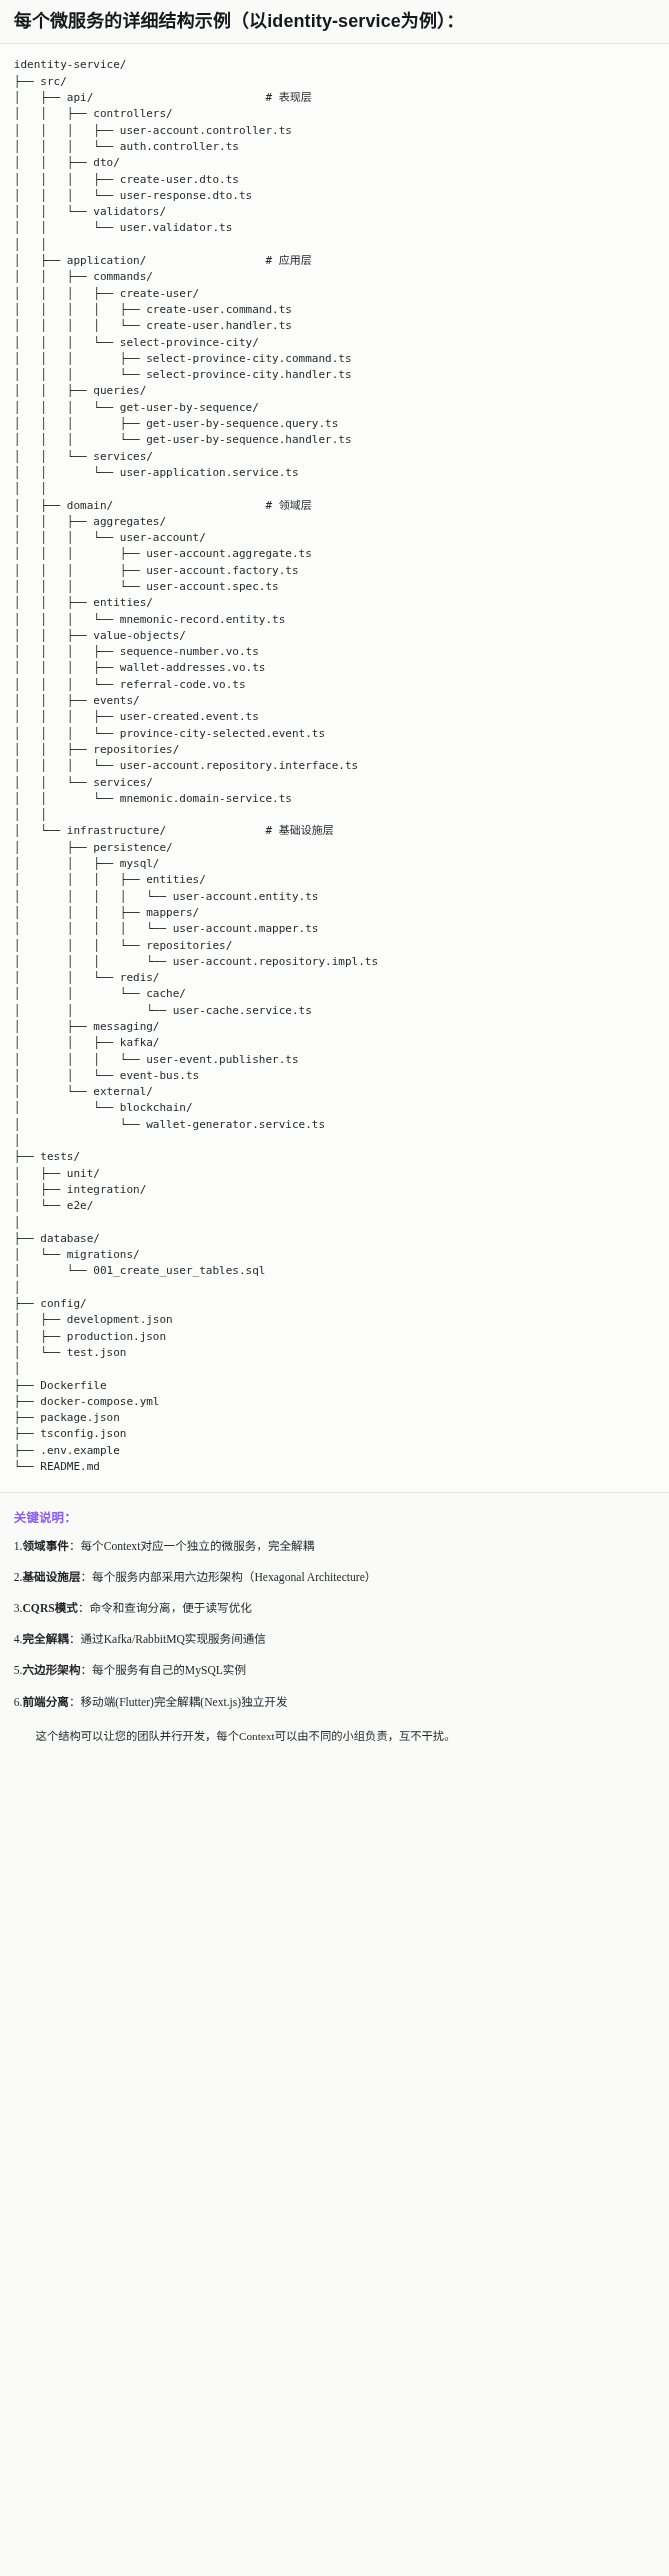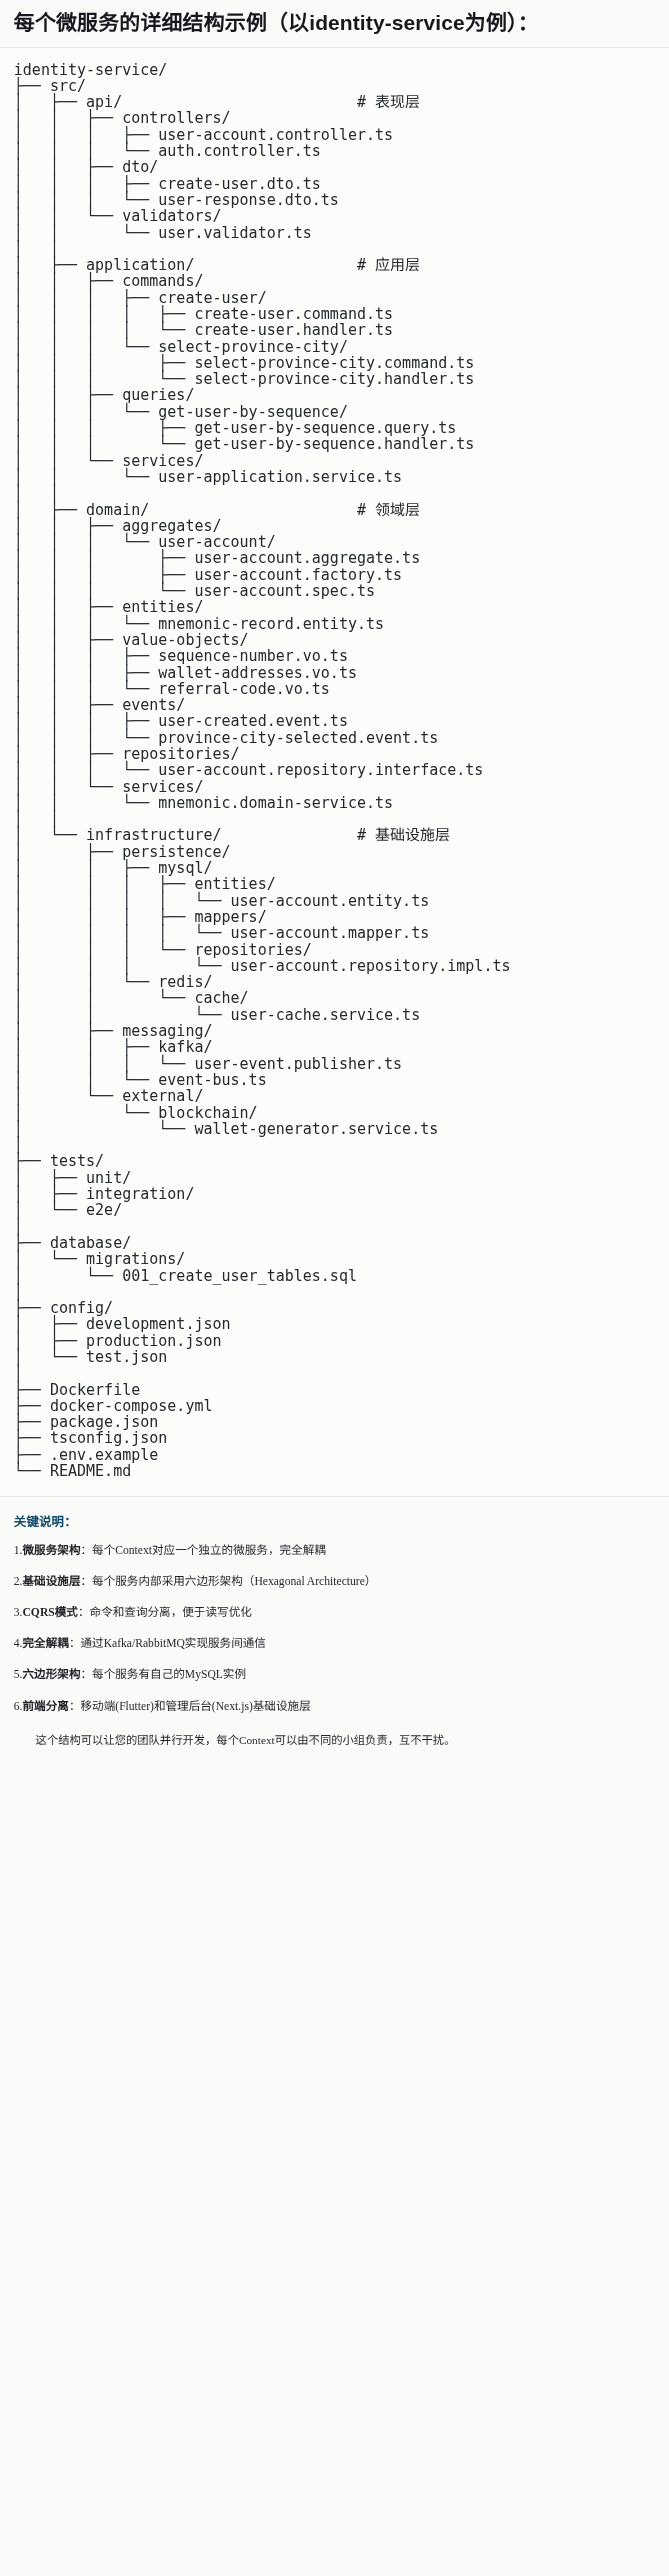--- a/index.html
+++ b/index.html
@@ -18,21 +18,21 @@
     width: 669px;
     box-sizing: border-box;
     background: #fafaf8;
     padding: 0;
   }
 
   
   .doc-title {
     font-family: "Liberation Sans", "DejaVu Sans", sans-serif;
     font-weight: bold;
-    font-size: 21px;
+    font-size: 18px;
     line-height: 1.35;
     color: #16181d;
     padding: 8.8px 13.8px 10px 13.8px;
     margin: 0;
     letter-spacing: 0.1px;
   }
   .rule {
     height: 0.6px;
     background: #e3e3df;
     border: 0;
@@ -43,37 +43,37 @@
   
   .tree-block {
     background: #fcfcfa;
     padding: 13.8px 13.8px 16.3px 13.8px;
     box-sizing: border-box;
     width: 669px;
   }
   pre.tree {
     margin: 0;
     font-family: "DejaVu Sans Mono", "Liberation Mono", monospace;
-    font-size: 15px;
+    font-size: 11px;
     line-height: 16.3px;
     color: #24292f;
     white-space: pre;
     tab-size: 4;
     overflow: visible;
   }
 
   
   .notes {
     padding: 11.3px 13.8px 5px 13.8px;
   }
   .notes-heading {
     font-family: Liberation Sans, sans-serif;
     font-weight: bold;
     font-size: 12.5px;
-    color: #0c4a6e;
+    color: #8b5cf6;
     margin: 3.8px 0 11.3px 0;
     letter-spacing: 0.1px;
   }
   ol.note-list {
     list-style: none;
     margin: 0;
     padding: 0;
   }
   ol.note-list li {
     font-size: 11.6px;
@@ -194,36 +194,36 @@
 └── README.md</pre>
   </div>
 
   <hr class="rule">
 
   <div class="notes">
     <div class="notes-heading">关键说明：</div>
 
     <ol class="note-list">
       <li>
-        <span class="num">1.</span><span class="lead">微服务架构</span><span>：每个Context对应一个独立的微服务，完全解耦</span>
+        <span class="num">1.</span><span class="lead">领域事件</span><span>：每个Context对应一个独立的微服务，完全解耦</span>
       </li>
       <li>
         <span class="num">2.</span><span class="lead">基础设施层</span><span>：每个服务内部采用六边形架构（Hexagonal Architecture）</span>
       </li>
       <li>
         <span class="num">3.</span><span class="lead">CQRS模式</span><span>：命令和查询分离，便于读写优化</span>
       </li>
       <li>
         <span class="num">4.</span><span class="lead">完全解耦</span><span>：通过Kafka/RabbitMQ实现服务间通信</span>
       </li>
       <li>
         <span class="num">5.</span><span class="lead">六边形架构</span><span>：每个服务有自己的MySQL实例</span>
       </li>
       <li>
-        <span class="num">6.</span><span class="lead">前端分离</span><span>：移动端(Flutter)和管理后台(Next.js)基础设施层</span>
+        <span class="num">6.</span><span class="lead">前端分离</span><span>：移动端(Flutter)完全解耦(Next.js)独立开发</span>
       </li>
     </ol>
 
     <p class="closing">这个结构可以让您的团队并行开发，每个Context可以由不同的小组负责，互不干扰。</p>
   </div>
 
 </div>
 
 
 </body></html>

